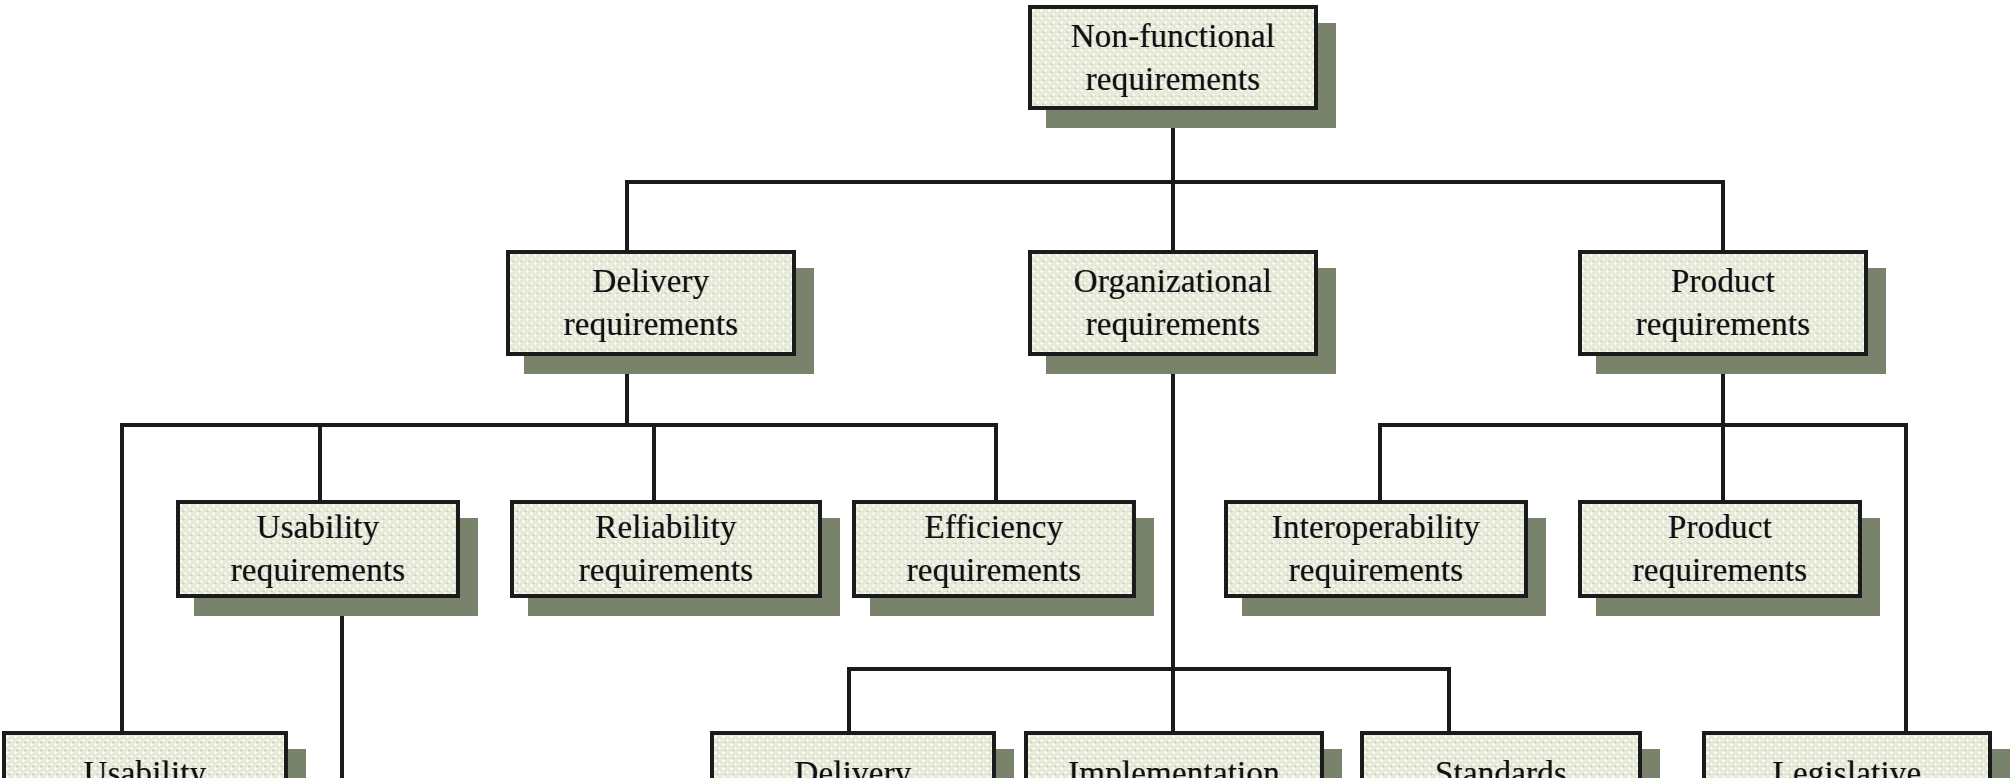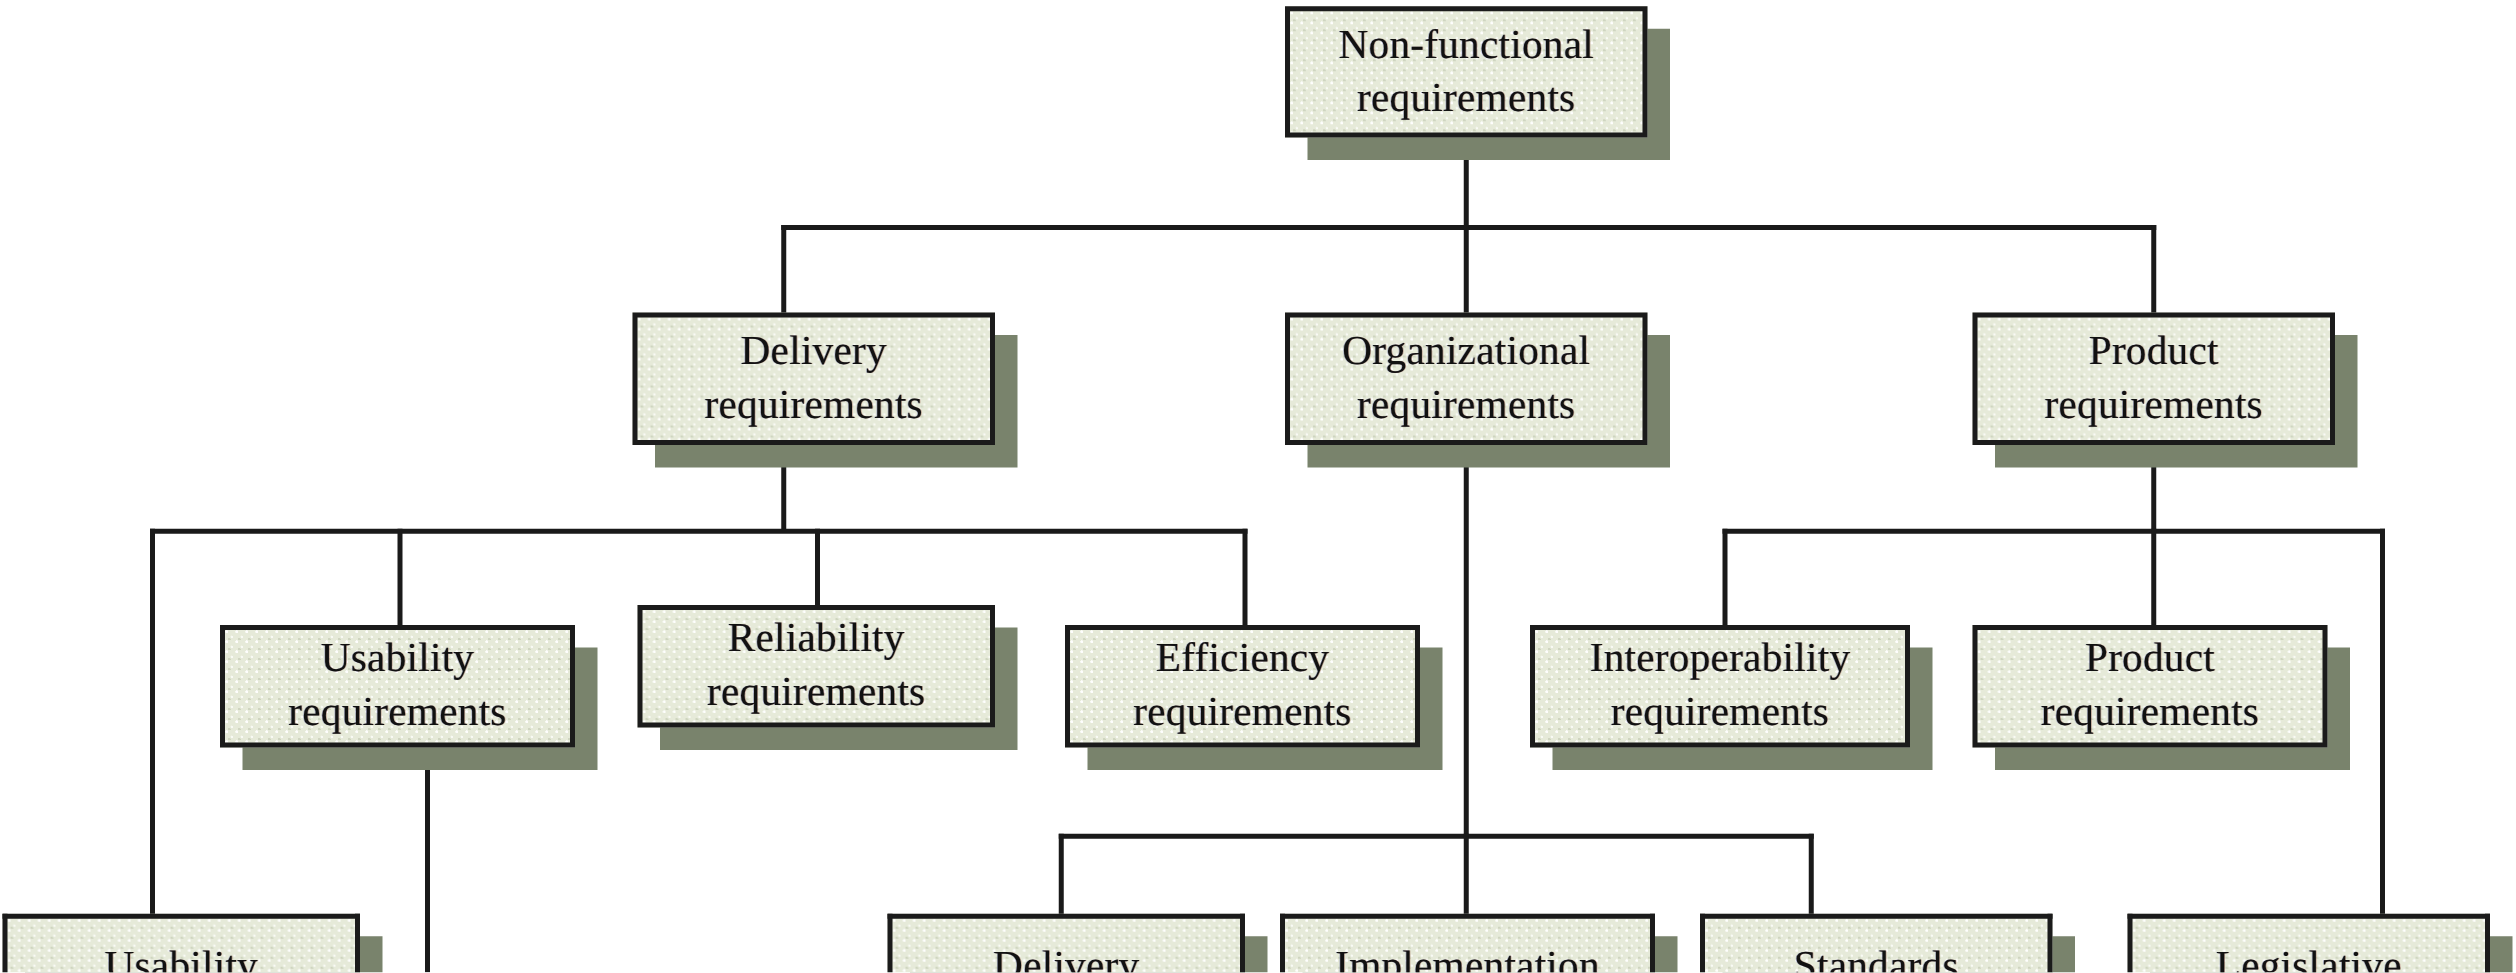--- a/index.html
+++ b/index.html
@@ -139,21 +139,21 @@
   </div>
 
   <div class="node" style="left:176px; top:500px; width:284px; height:98px;">
     <div class="shadow"></div>
     <div class="box">
       <span class="label">Usability
 requirements</span>
     </div>
   </div>
 
-  <div class="node" style="left:510px; top:484px; width:286px; height:98px;">
+  <div class="node" style="left:510px; top:500px; width:312px; height:98px;">
     <div class="shadow"></div>
     <div class="box">
       <span class="label">Reliability
 requirements</span>
     </div>
   </div>
 
   <div class="node" style="left:852px; top:500px; width:284px; height:98px;">
     <div class="shadow"></div>
     <div class="box">

